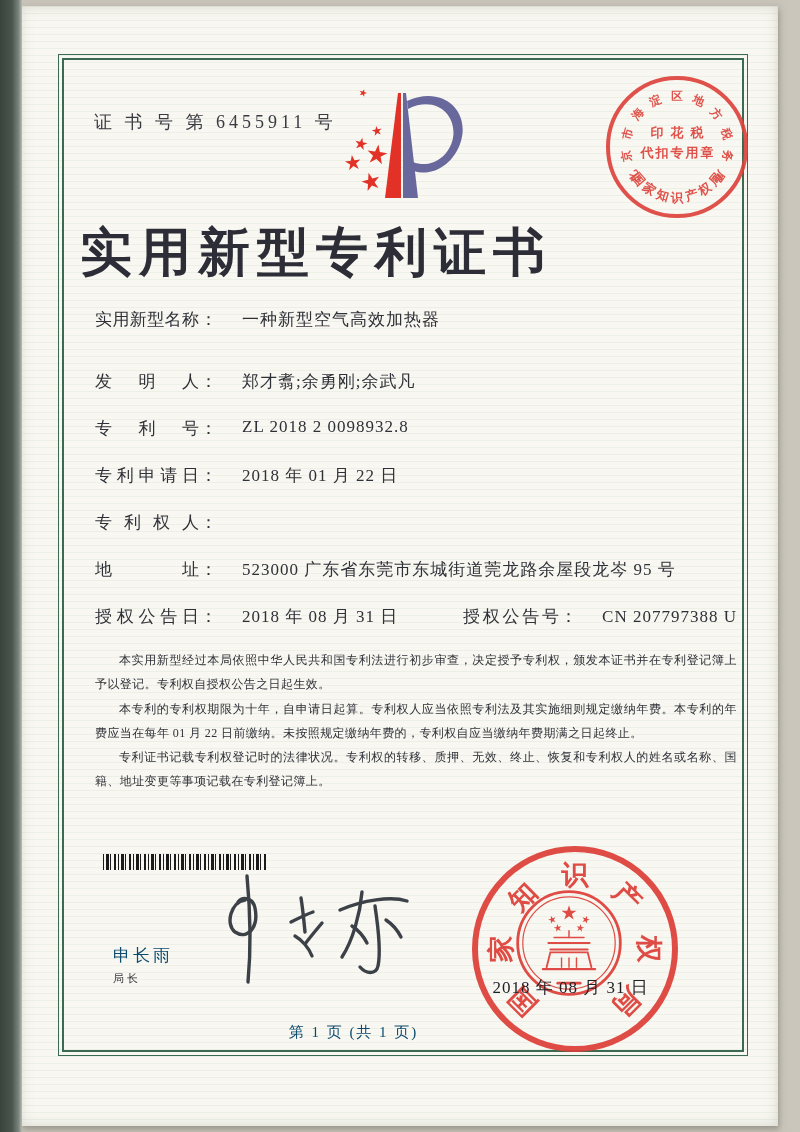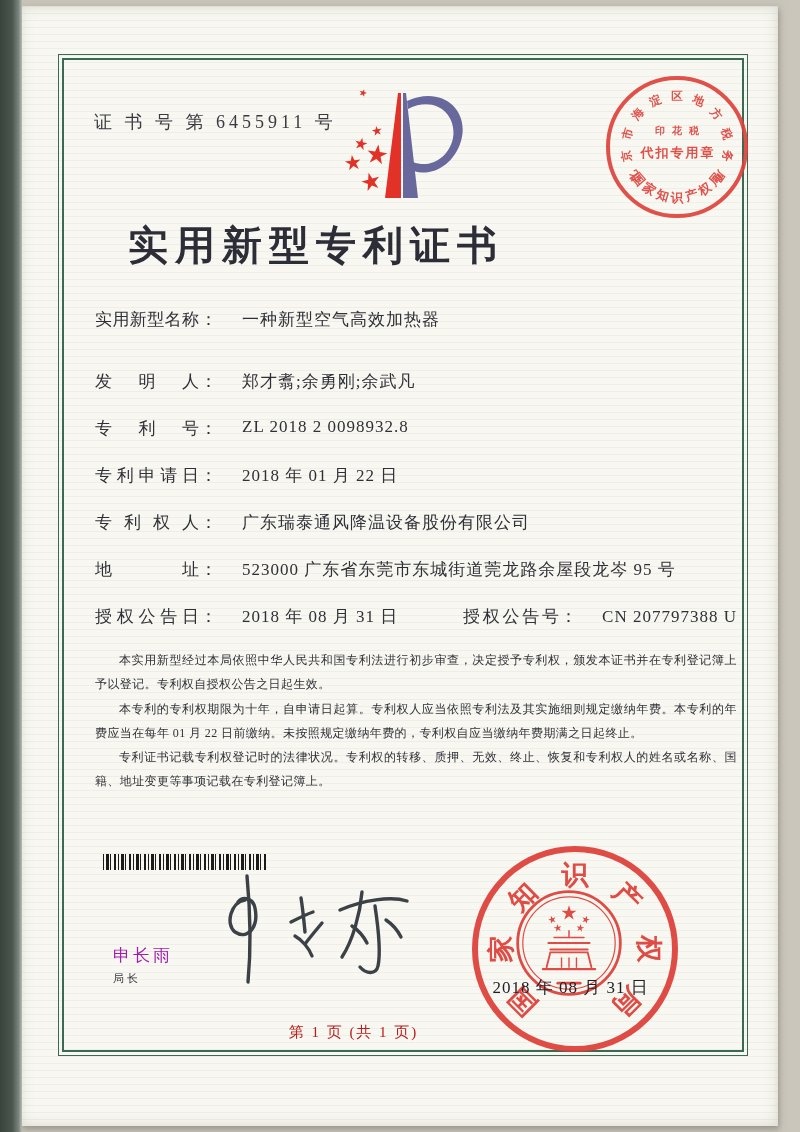--- a/index.html
+++ b/index.html
@@ -30,21 +30,21 @@
   }
   .frame::before{
     content:"";position:absolute;inset:3px;border:2.5px solid var(--frame_green,#3a6a52);
   }
   .cert-no{
     position:absolute;left:94px;top:110px;font-size:18px;letter-spacing:4px;color:#393a42;
   }
   .logo{position:absolute;left:330px;top:88px;}
   .title{
     position:absolute;left:0;top:218px;width:632px;text-align:center;
-    font-size:40px;font-weight:700;letter-spacing:7px;color:#2c2d36;
+    font-size:52px;font-weight:700;letter-spacing:7px;color:#2c2d36;
   }
   .fields{position:absolute;left:95px;top:308px;width:642px;font-size:17px;}
   .frow{height:47px;display:flex;align-items:flex-start;}
   .frow.first{margin-bottom:15px;}
   .flabel{display:inline-block;width:104px;text-align:justify;text-align-last:justify;}
   .fcolon{margin-left:1px;}
   .fvalue{margin-left:25px;letter-spacing:1px;white-space:nowrap;}
   .fgroup{display:flex;align-items:center;}
   .fgroup.right{margin-left:auto;}
   .fgroup.right .flabel{width:96px;}
@@ -55,47 +55,47 @@
   .paras p{margin:0;text-indent:2em;}
   .barcode{
     position:absolute;left:103px;top:854px;width:163px;height:16px;
     background:repeating-linear-gradient(90deg,
       #1b1b1b 0 1px,transparent 1px 3px,#1b1b1b 3px 6px,transparent 6px 7px,
       #1b1b1b 7px 8px,transparent 8px 11px,#1b1b1b 11px 13px,transparent 13px 15px);
   }
   .signer-title{position:absolute;left:113px;top:928px;font-size:11px;letter-spacing:3px;
     font-family:"Liberation Sans","DejaVu Sans",sans-serif;color:#34353c;margin-top:43px;}
   .signer-name{position:absolute;left:113px;top:944px;font-size:17px;letter-spacing:3px;
-    font-family:"Liberation Sans","DejaVu Sans",sans-serif;color:#a21caf;}
+    font-family:"Liberation Sans","DejaVu Sans",sans-serif;color:#0c4a6e;}
   .signature{position:absolute;left:205px;top:872px;}
   .seal{
     position:absolute;left:472px;top:846px;width:194px;height:194px;
     border:6px solid var(--seal_red,#e0423a);border-radius:50%;
     opacity:0.93;color:var(--seal_red,#e0423a);
   }
   .seal .emblem{position:absolute;left:35px;top:35px;}
   .seal .arc{font-size:27px;font-weight:700;}
   .seal-date{
     position:absolute;left:478px;top:976px;width:185px;text-align:center;
     font-size:17px;letter-spacing:1px;color:#1f1f26;z-index:5;
   }
   .tax-stamp{
     position:absolute;left:606px;top:76px;width:134px;height:134px;
     border:4px solid var(--seal_red,#e0423a);border-radius:50%;
     opacity:0.9;color:var(--seal_red,#e0423a);
   }
   .tax-stamp .arc-top{font-size:11.5px;font-weight:700;}
   .tax-stamp .arc-bottom{font-size:12.5px;font-weight:700;}
   .tax-line1{position:absolute;left:0;top:44px;width:134px;text-align:center;
-    font-size:10px;font-weight:700;letter-spacing:7px;text-indent:7px;}
+    font-size:13px;font-weight:700;letter-spacing:7px;text-indent:7px;}
   .tax-line2{position:absolute;left:0;top:64px;width:134px;text-align:center;
     font-size:13px;font-weight:700;letter-spacing:2px;text-indent:2px;}
   .footer{
     position:absolute;left:58px;top:1023px;width:591px;text-align:center;
-    font-size:15px;letter-spacing:2px;color:#b91c1c;
+    font-size:15px;letter-spacing:2px;color:#0c4a6e;
   }
   .arc{position:absolute;left:50%;top:50%;width:0;height:0;}
   .arc span{position:absolute;left:0;top:0;white-space:pre;}
 </style>
 </head>
 <body>
 
 <div class="paper"></div>
 <div class="spine"></div>
 <div class="edge-right"></div>
@@ -141,21 +141,20 @@
     <span class="fvalue">ZL 2018 2 0098932.8</span>
   </div>
   <div class="frow">
     <span class="flabel">专利申请日</span>
       <span class="fcolon">：</span>
     <span class="fvalue">2018 年 01 月 22 日</span>
   </div>
   <div class="frow">
     <span class="flabel">专利权人</span>
       <span class="fcolon">：</span>
-    <span class="fvalue">广东瑞泰通风降温设备股份有限公司</span>
   </div>
   <div class="frow">
     <span class="flabel">地址</span>
       <span class="fcolon">：</span>
     <span class="fvalue">523000 广东省东莞市东城街道莞龙路余屋段龙岑 95 号</span>
   </div>
   <div class="frow">
     <div class="fgroup">
       <span class="flabel">授权公告日</span>
         <span class="fcolon">：</span>

